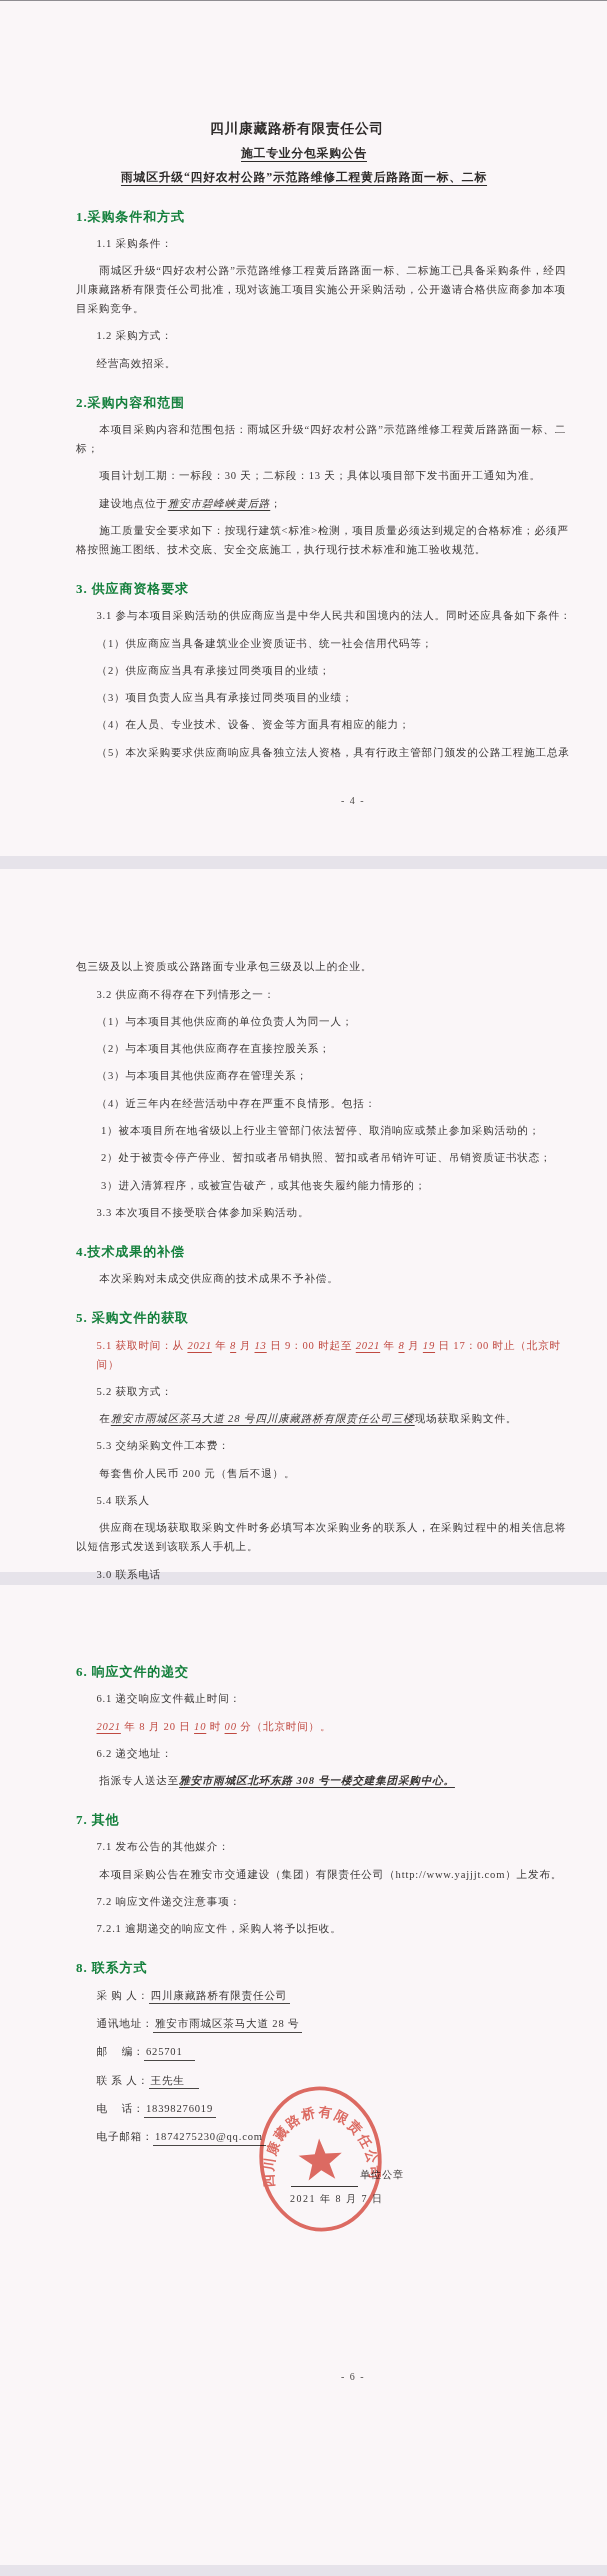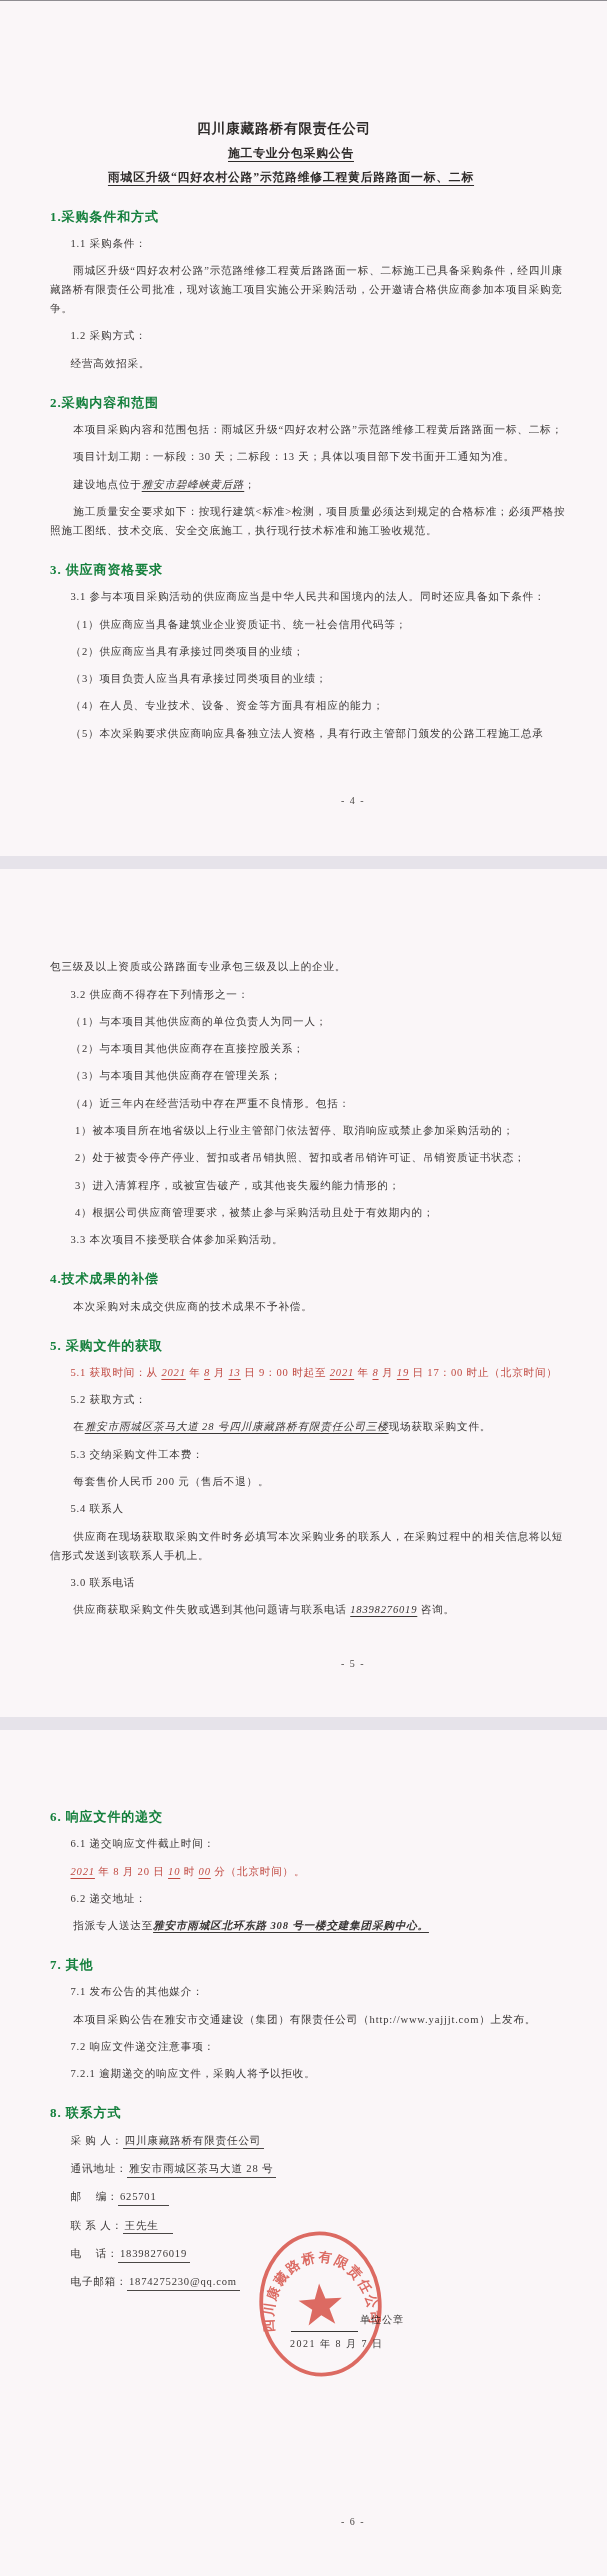--- a/index.html
+++ b/index.html
@@ -5,25 +5,25 @@
   html,body{margin:0;padding:0;background:#e6e3ea;}
   .canvas{
     width:607px;height:2576px;margin:0 auto;position:relative;
     background:#e6e3ea;overflow:hidden;
     font-family:"Liberation Serif","DejaVu Serif",serif;
     color:#3a3736;
   }
   .page{
     width:607px;background:#faf6f8;position:relative;
     box-sizing:border-box;
-    padding-left:50px;padding-right:33px;
+    padding-left:76px;padding-right:33px;
     letter-spacing:0.8px;
   }
   .page-1{height:856px;border-top:1.5px solid #8f8d92;padding-top:118px;margin-bottom:13px;}
-  .page-2{height:848px;padding-top:80px;margin-bottom:13px;}
+  .page-2{height:703px;padding-top:80px;margin-bottom:13px;}
   .page-3{height:980px;padding-top:57px;}
   .doc-title{
     margin:0;padding-right:56px;text-align:center;
     font-size:13.7px;font-weight:bold;line-height:19px;color:#2e2b2a;
   }
   .doc-sub{
     margin:6.8px 0 0 0;padding-right:42px;text-align:center;
     font-size:11.8px;font-weight:bold;line-height:17.5px;color:#2e2b2a;
     text-decoration:underline;text-underline-offset:3.8px;text-decoration-thickness:0.8px;
   }
@@ -108,21 +108,20 @@
   <section class="page page-2">
     <div class="ln">包三级及以上资质或公路路面专业承包三级及以上的企业。</div>
     <div class="ln item">3.2 供应商不得存在下列情形之一：</div>
     <div class="ln item">（1）与本项目其他供应商的单位负责人为同一人；</div>
     <div class="ln item">（2）与本项目其他供应商存在直接控股关系；</div>
     <div class="ln item">（3）与本项目其他供应商存在管理关系；</div>
     <div class="ln item">（4）近三年内在经营活动中存在严重不良情形。包括：</div>
     <div class="ln item2">1）被本项目所在地省级以上行业主管部门依法暂停、取消响应或禁止参加采购活动的；</div>
     <div class="ln item2">2）处于被责令停产停业、暂扣或者吊销执照、暂扣或者吊销许可证、吊销资质证书状态；</div>
     <div class="ln item2">3）进入清算程序，或被宣告破产，或其他丧失履约能力情形的；</div>
-    <div class="ln item2">4）根据公司供应商管理要求，被禁止参与采购活动且处于有效期内的；</div>
     <div class="ln item">3.3 本次项目不接受联合体参加采购活动。</div>
 
     <div class="h">4.技术成果的补偿</div>
     <div class="ln indent">本次采购对未成交供应商的技术成果不予补偿。</div>
 
     <div class="h">5. 采购文件的获取</div>
     <div class="ln item red"><span>5.1 获取时间：从 </span><span class="seg-u">2021</span><span> 年 </span><span class="seg-u">8</span><span> 月 </span><span class="seg-u">13</span><span> 日 9：00 时起至 </span><span class="seg-u">2021</span><span> 年 </span><span class="seg-u">8</span><span> 月 </span><span class="seg-u">19</span><span> 日 17：00 时止（北京时间）</span></div>
     <div class="ln item">5.2 获取方式：</div>
     <div class="ln indent"><span>在</span><span class="seg-u">雅安市雨城区茶马大道 28 号四川康藏路桥有限责任公司三楼</span><span>现场获取采购文件。</span></div>
     <div class="ln item">5.3 交纳采购文件工本费：</div>

